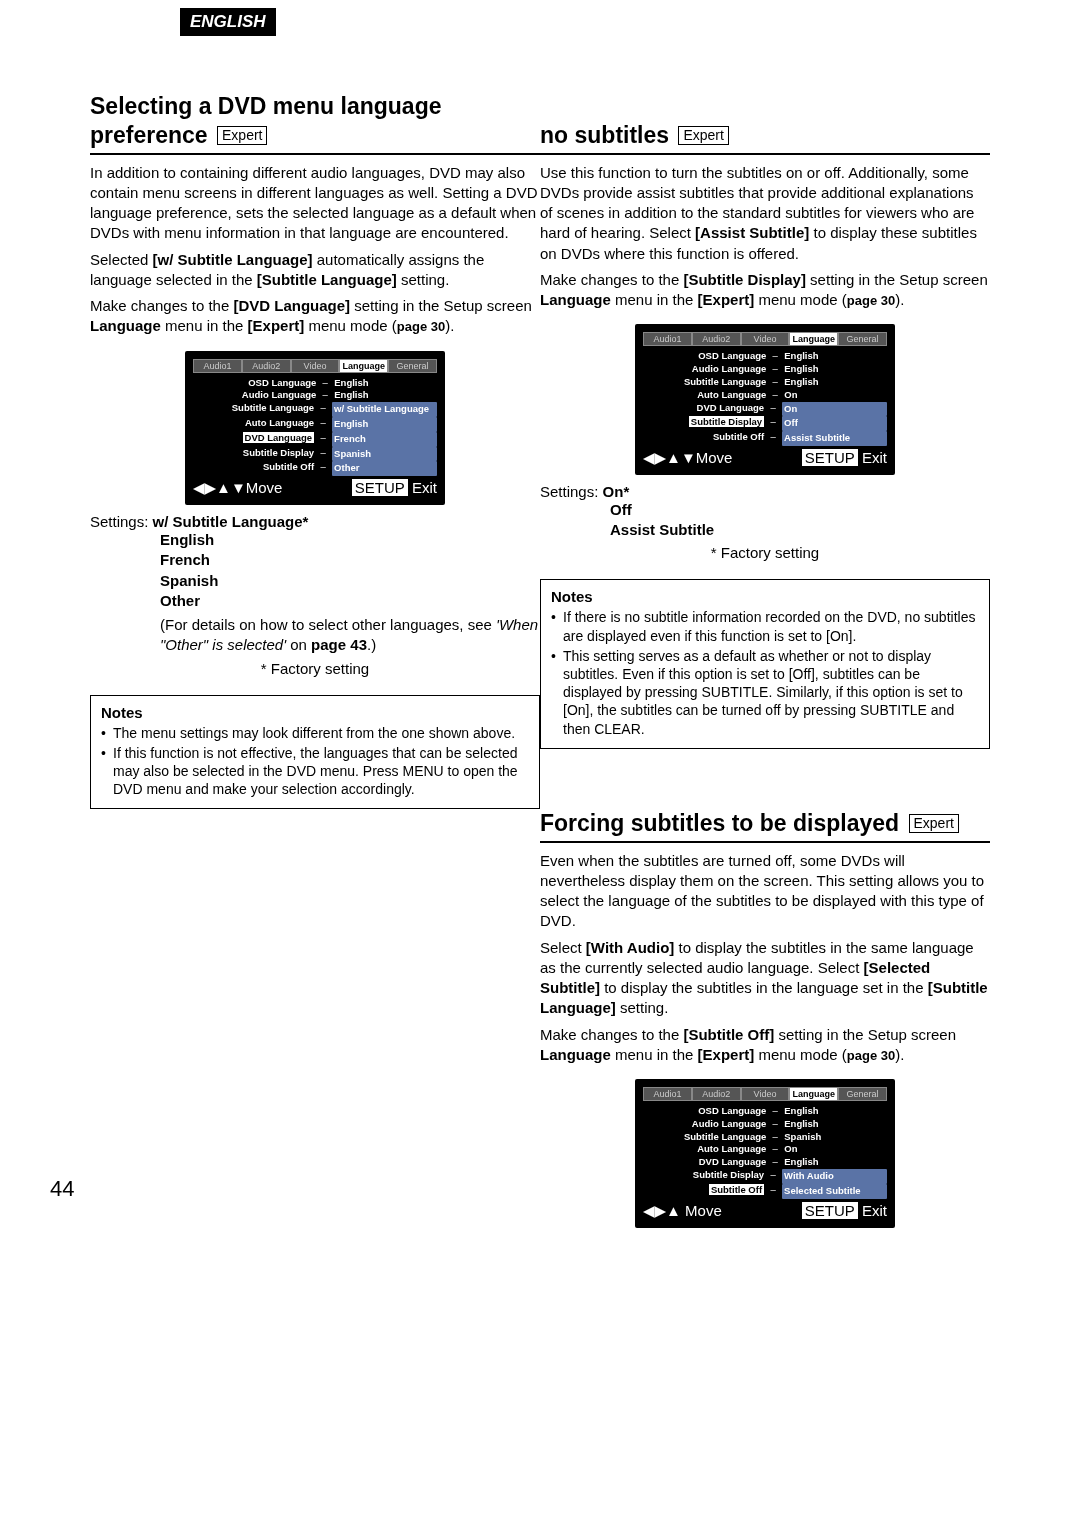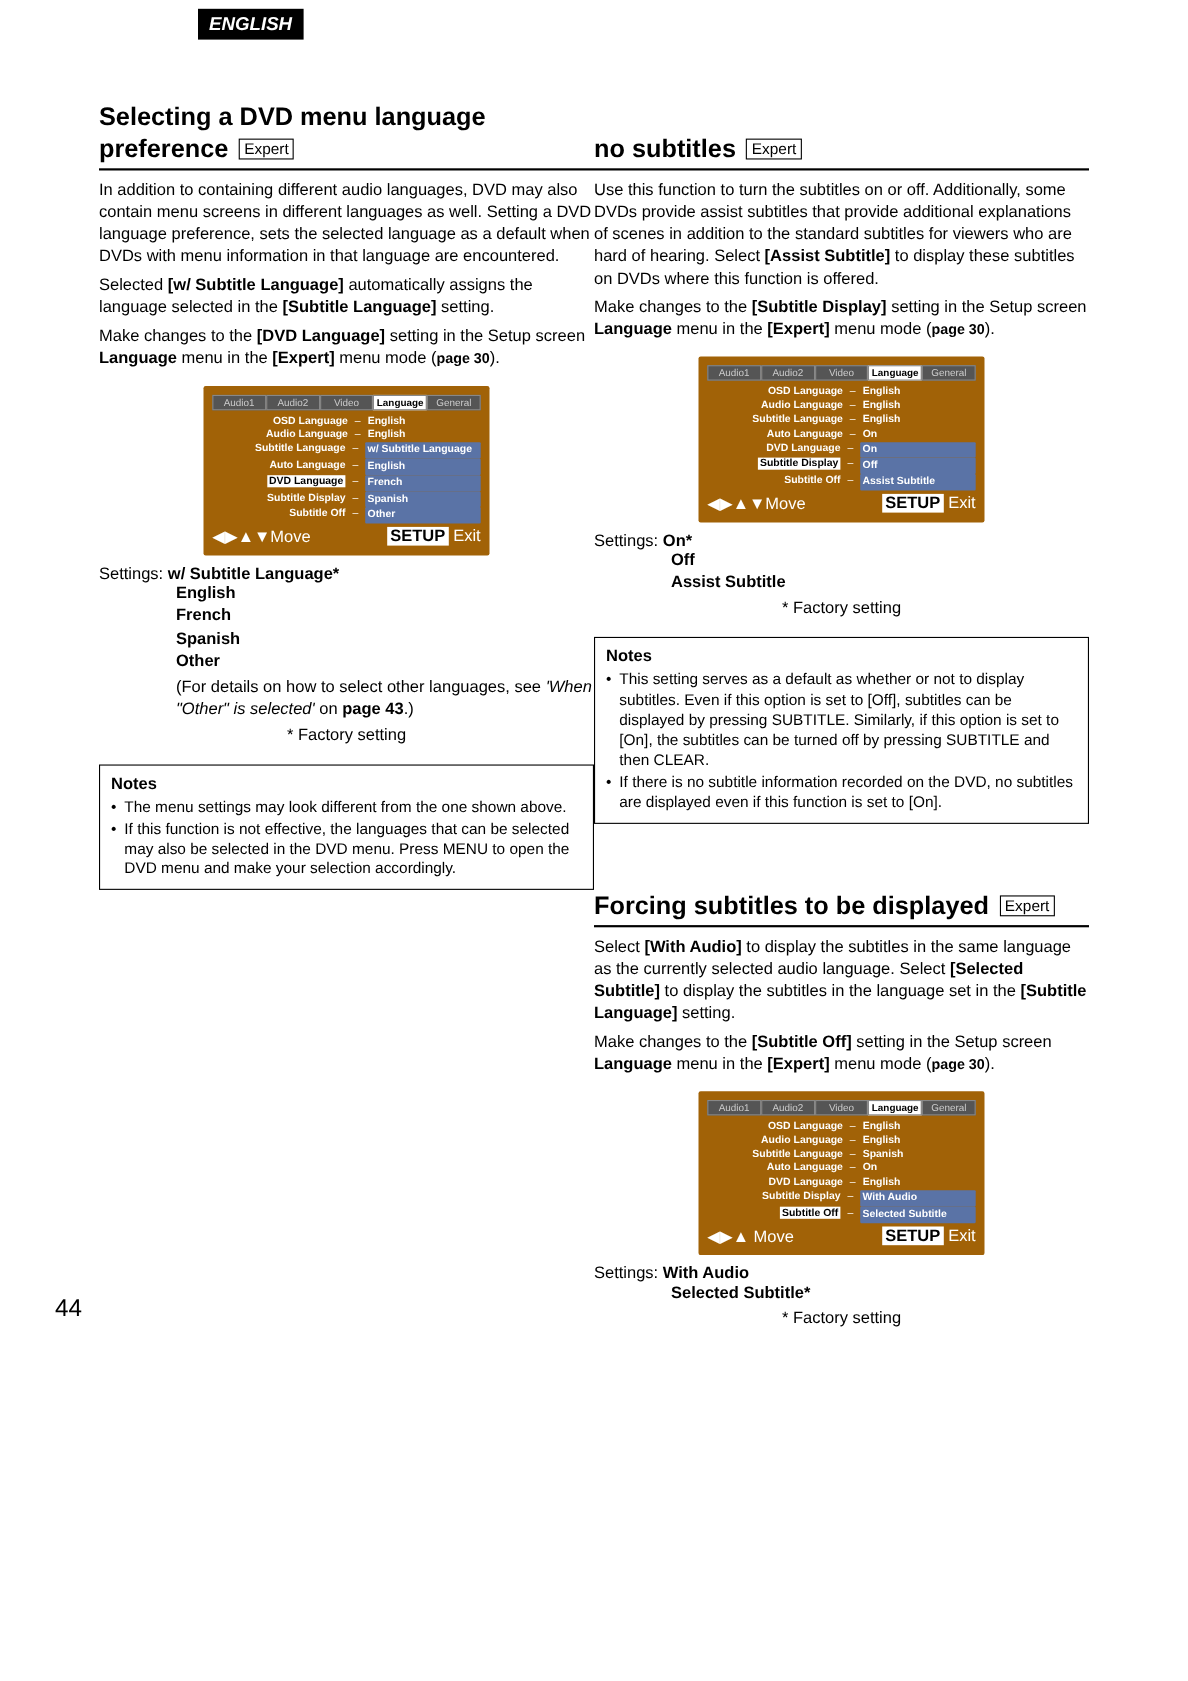--- a/index.html
+++ b/index.html
@@ -56,21 +56,21 @@
     margin-bottom: 6px;
   }
   .pageref { font-size: 13px; font-weight: bold; }
   .osd-wrap {
     display: flex;
     justify-content: center;
     margin: 14px 0 8px 0;
   }
   .osd {
     width: 260px;
-    background: #a16207;
+    background: #000000;
     color: #fff;
     padding: 8px;
     border-radius: 2px;
     font-size: 10px;
   }
   .osd-tabs {
     display: flex;
     margin-bottom: 4px;
   }
   .osd-tab {
@@ -100,21 +100,21 @@
     padding: 1px 2px;
     border-radius: 1px;
   }
   .osd-row span.hl { background:#fff; color:#000; padding:0 2px;}
   .osd-footer {
     display: flex;
     justify-content: space-between;
     font-size: 15px;
     margin-top: 3px;
   }
-  .osd-footer .setup { background: #fff; color: #000; padding: 0 3px; font-weight: bold; }
+  .osd-footer .setup { background: #fff; color: #000; padding: 0 3px; font-weight: normal; }
   .settings-block {
     font-size: 15px;
     margin: 6px 0 4px 0;
   }
   .settings-block .label { display: inline; }
   .settings-opts {
     display: block;
     padding-left: 70px;
     font-weight: bold;
     line-height: 1.35;
@@ -339,31 +339,32 @@
           <span class="settings-opts">
             <span>Off</span><br>
             <span>Assist Subtitle</span>
           </span>
         </div>
         <div class="factory">* Factory setting</div>
 
         <div class="notes-box">
           <h3>Notes</h3>
           <ul>
+            <li>If there is no subtitle information recorded on the DVD, no subtitles are displayed even if this function is set to [On].</li>
             <li>This setting serves as a default as whether or not to display subtitles. Even if this option is set to [Off], subtitles can be displayed by pressing SUBTITLE. Similarly, if this option is set to [On], the subtitles can be turned off by pressing SUBTITLE and then CLEAR.</li>
-            <li>If there is no subtitle information recorded on the DVD, no subtitles are displayed even if this function is set to [On].</li>
           </ul>
         </div>
       </div>
 
       <div class="section" style="margin-top:60px;">
         <h2>
           <span>Forcing subtitles to be displayed</span>
           <span class="expert-badge">Expert</span>
         </h2>
+        <p>Even when the subtitles are turned off, some DVDs will nevertheless display them on the screen. This setting allows you to select the language of the subtitles to be displayed with this type of DVD.</p>
         <p>
           <span>Select </span><span class="bold">[With Audio]</span><span> to display the subtitles in the same language as the currently selected audio language. Select </span><span class="bold">[Selected Subtitle]</span><span> to display the subtitles in the language set in the </span><span class="bold">[Subtitle Language]</span><span> setting.</span>
         </p>
         <p>
           <span>Make changes to the </span><span class="bold">[Subtitle Off]</span><span> setting in the Setup screen </span><span class="bold">Language</span><span> menu in the </span><span class="bold">[Expert]</span><span> menu mode (</span><span class="pageref">page 30</span><span>).</span>
         </p>
 
         <div class="osd-wrap">
           <div class="osd">
             <div class="osd-tabs" id="tabs3">

